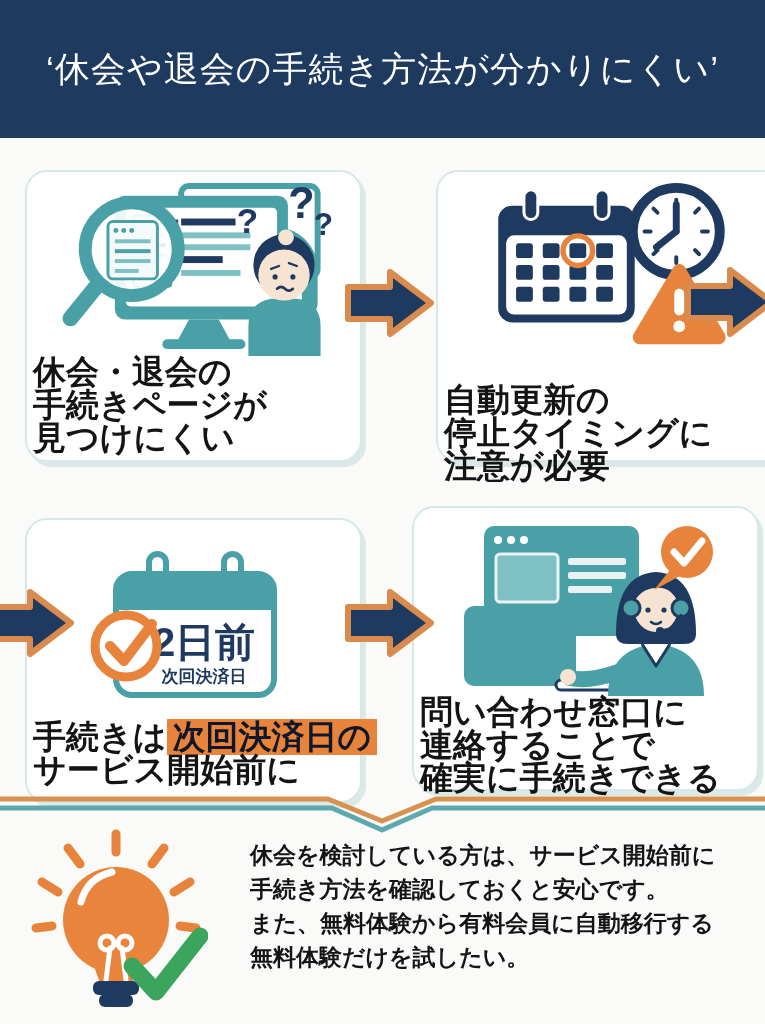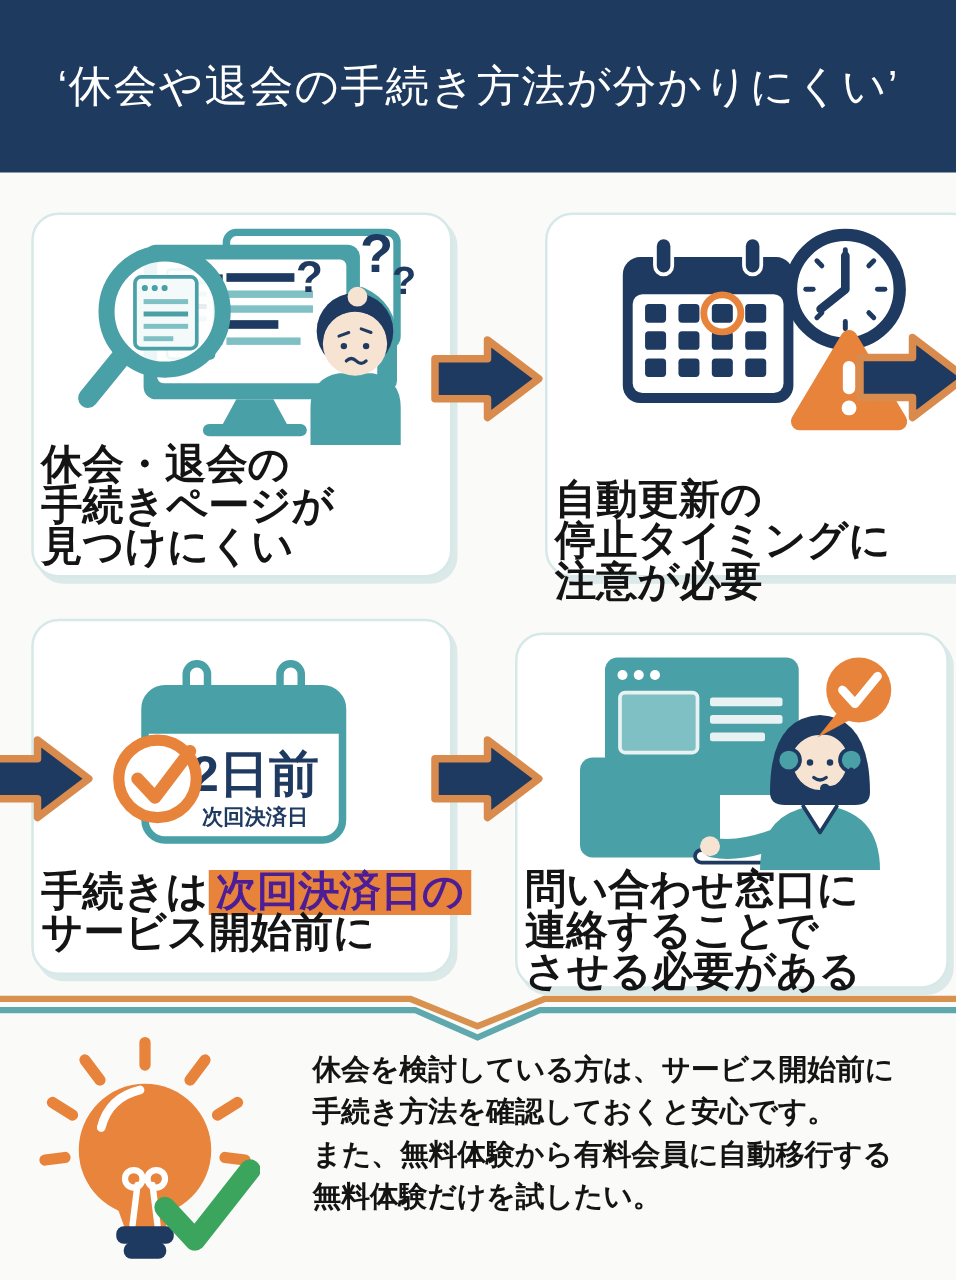--- a/index.html
+++ b/index.html
@@ -20,29 +20,29 @@
   }
 
   
   .card{
     position:absolute;background:#ffffff;border:2px solid #d6e8e8;border-radius:22px;
     box-shadow:4px 5px 0 rgba(168,205,206,.38);
     display:flex;flex-direction:column;
   }
   .card1{left:25px;top:170px;width:333px;height:288px;}
   .card2{left:436px;top:170px;width:343px;height:288px;gap:26px;}
-  .card3{left:25px;top:495px;width:333px;height:281px;}
+  .card3{left:25px;top:518px;width:333px;height:281px;}
   .card4{left:412px;top:506px;width:343px;height:281px;}
   .illus{flex:1;display:flex;align-items:center;justify-content:center;padding-top:6px;}
   .caption{
     padding:0 6px 14px 6px;color:#141414;
     font-size:33px;line-height:33px;font-weight:800;font-family:Liberation Serif, serif;
   }
   .caption .tline{white-space:nowrap;}
-  .hl{background:#e8833c;color:#4c1d95;padding:0 6px;}
+  .hl{background:#e8833c;color:#0f172a;padding:0 6px;}
 
   
   .flow-arrow{position:absolute;}
   .arrow-a{left:342px;top:264px;}
   .arrow-b{left:682px;top:261px;}
   .arrow-c{left:-22px;top:584px;}
   .arrow-d{left:342px;top:584px;}
 
   
   .divider{position:absolute;left:0;top:792px;width:765px;height:46px;}
@@ -214,21 +214,21 @@
         <path d="M162 158 Q134 168 114 164" stroke="#4aa0a7" stroke-width="16" fill="none" stroke-linecap="round"></path>
         <circle cx="112" cy="163" r="8" fill="#f6e3d2"></circle>
         <circle cx="231" cy="38" r="26" fill="#e8833c"></circle>
         <polygon points="214,56 198,76 224,62" fill="#e8833c"></polygon>
         <path d="M218 38 L228 49 L246 27" stroke="#ffffff" stroke-width="7" fill="none" stroke-linecap="round" stroke-linejoin="round"></path>
       </svg>
     </div>
     <div class="caption">
       <div class="tline">問い合わせ窓口に</div>
       <div class="tline">連絡することで</div>
-      <div class="tline">させる必要がある</div>
+      <div class="tline">確実に手続きできる</div>
     </div>
   </div>
 
   <svg class="flow-arrow arrow-a" width="94" height="78" viewBox="0 0 94 78">
     <path d="M6 23 L48 23 L48 8 L89 39 L48 70 L48 55 L6 55 Z" fill="#1f3a60" stroke="#d98a4d" stroke-width="6" stroke-linejoin="round"></path>
   </svg>
   <svg class="flow-arrow arrow-b" width="94" height="82" viewBox="0 0 94 82">
     <path d="M6 25 L48 25 L48 9 L90 41 L48 73 L48 57 L6 57 Z" fill="#1f3a60" stroke="#d98a4d" stroke-width="6" stroke-linejoin="round"></path>
   </svg>
   <svg class="flow-arrow arrow-c" width="98" height="78" viewBox="0 0 98 78">

